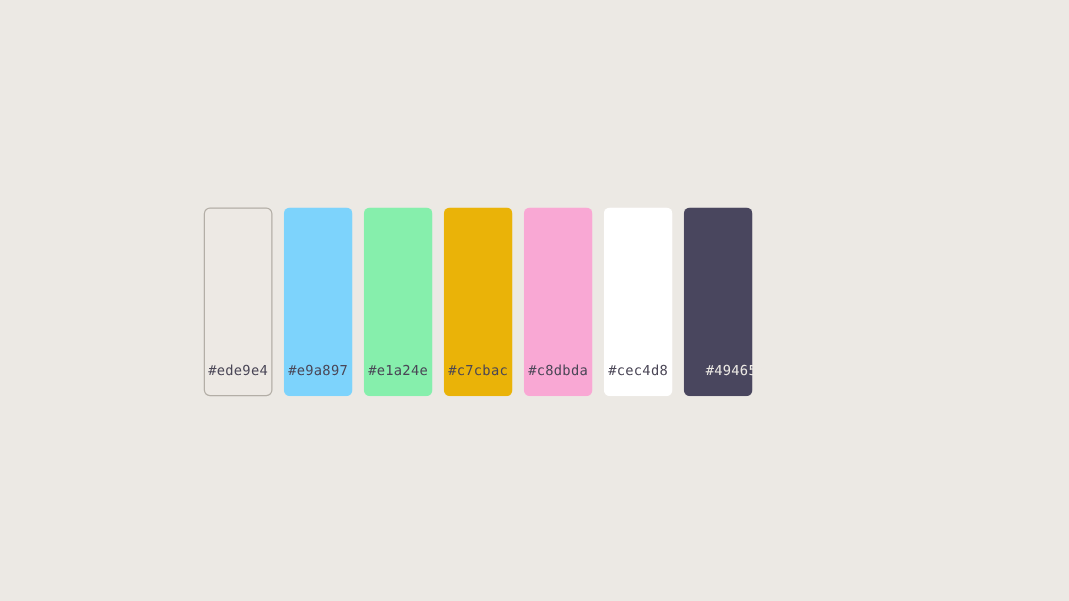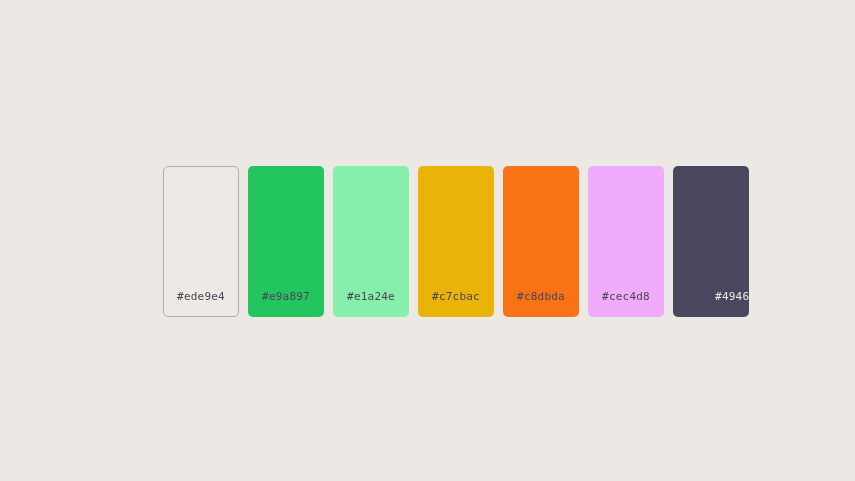--- a/index.html
+++ b/index.html
@@ -23,28 +23,28 @@
     position: absolute;
     left: 163px;
     top: 166px;
     display: flex;
     flex-direction: row;
     align-items: flex-start;
     gap: 9px;
   }
   .swatch {
     position: relative;
-    width: 76px;
+    width: 55px;
     height: 151px;
     border-radius: 5px;
     box-sizing: border-box;
     display: flex;
     flex-direction: column;
     justify-content: flex-end;
-    align-items: flex-start;
+    align-items: center;
     border: 1px solid transparent;
   }
   .swatch.bordered {
     border: 1px solid #b3aea6;
   }
   .swatch-label {
     display: block;
     width: 100%;
     text-align: center;
     font-family: "DejaVu Sans Mono", monospace;
@@ -57,32 +57,32 @@
   }
 </style>
 </head>
 <body style="background: rgb(236, 233, 228);">
 
 <div id="palette-canvas" style="background: rgb(236, 233, 228);">
   <div id="swatch-row">
       <div class="swatch bordered" style="background: rgb(237, 233, 228); border-color: rgb(179, 174, 166);">
         <span class="swatch-label" style="color: rgb(74, 70, 86);">#ede9e4</span>
       </div>
-      <div class="swatch" style="background: #22c55e;">
+      <div class="swatch" style="background: #7dd3fc;">
         <span class="swatch-label" style="color: rgb(74, 70, 86);">#e9a897</span>
       </div>
       <div class="swatch" style="background: #86efac;">
         <span class="swatch-label" style="color: rgb(74, 70, 86);">#e1a24e</span>
       </div>
       <div class="swatch" style="background: #eab308;">
         <span class="swatch-label" style="color: rgb(74, 70, 86);">#c7cbac</span>
       </div>
-      <div class="swatch" style="background: #f97316;">
+      <div class="swatch" style="background: #f9a8d4;">
         <span class="swatch-label" style="color: rgb(74, 70, 86);">#c8dbda</span>
       </div>
-      <div class="swatch" style="background: #f0abfc;">
+      <div class="swatch" style="background: #ffffff;">
         <span class="swatch-label" style="color: rgb(74, 70, 86);">#cec4d8</span>
       </div>
       <div class="swatch" style="background: rgb(73, 70, 94);">
         <span class="swatch-label" style="color: rgb(236, 233, 228); padding-left: 28px;">#49465e</span>
       </div>
     </div>
 </div>
 
 </body></html>

